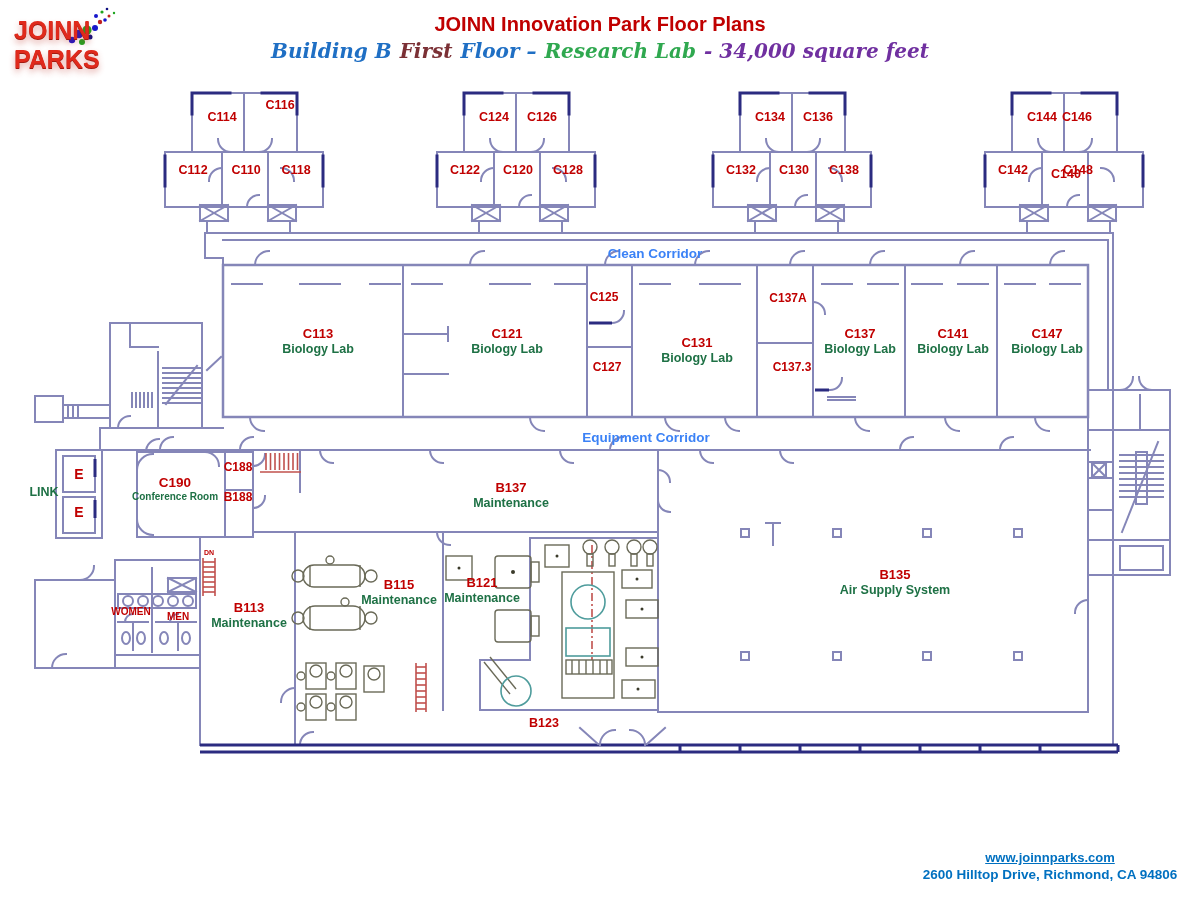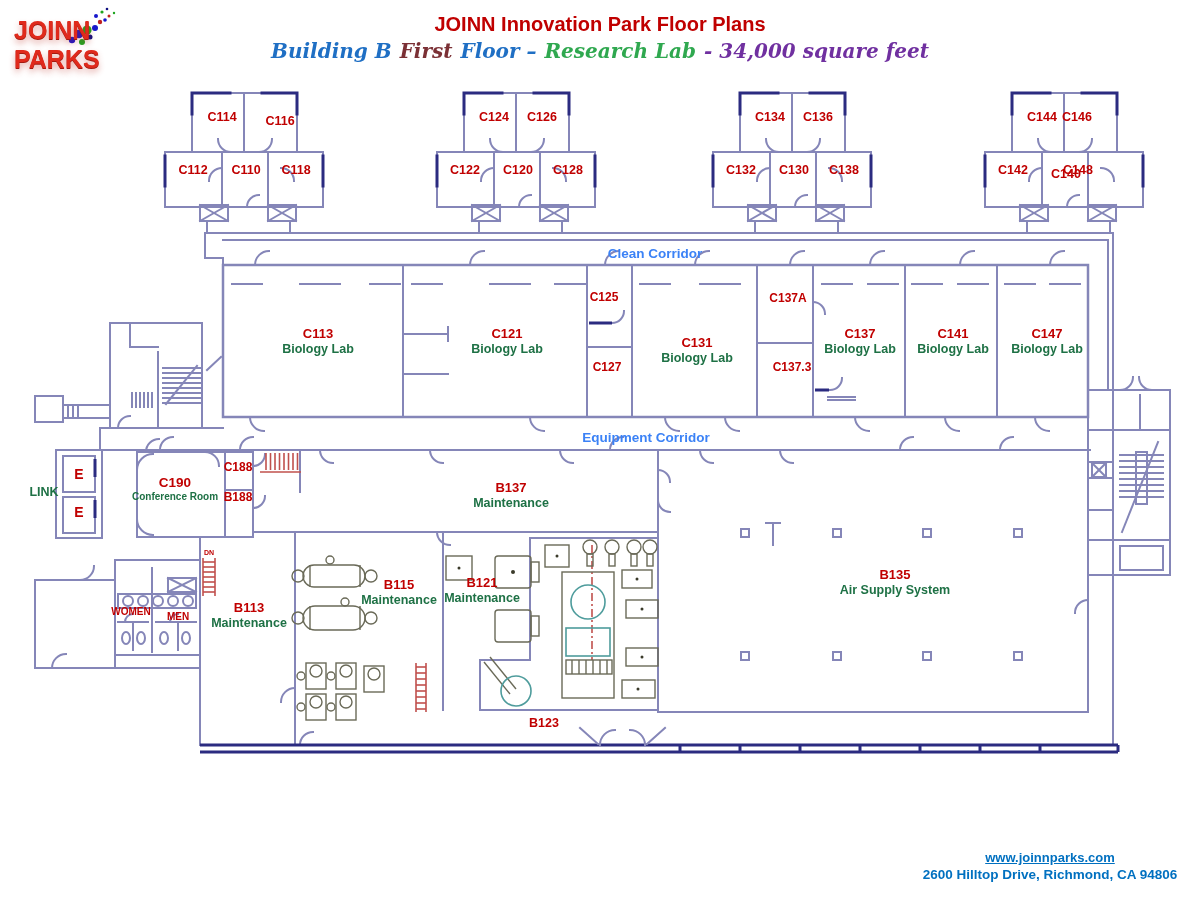--- a/index.html
+++ b/index.html
@@ -452,21 +452,21 @@
         <circle cx="642" cy="657" r="1.5" class="dot"></circle>
       <rect x="622" y="680" width="33" height="18"></rect>
         <circle cx="638" cy="689" r="1.5" class="dot"></circle>
       <line x1="484" y1="662" x2="510" y2="694"></line>
         <line x1="490" y1="657" x2="516" y2="689"></line>
       <circle cx="516" cy="691" r="15" class="teal"></circle>
     </g>
   </svg>
 
   <div class="lbl red fs125" style="left:196px;top:110px;width:52px">C114</div>
-  <div class="lbl red fs125" style="left:244px;top:114px;width:72px">C116</div>
+  <div class="lbl red fs125" style="left:244px;top:98px;width:72px">C116</div>
   <div class="lbl red fs125" style="left:167px;top:163px;width:52px">C112</div>
   <div class="lbl red fs125" style="left:220px;top:163px;width:52px">C110</div>
   <div class="lbl red fs125" style="left:270px;top:163px;width:52px">C118</div>
 
   <div class="lbl red fs125" style="left:468px;top:110px;width:52px">C124</div>
   <div class="lbl red fs125" style="left:516px;top:110px;width:52px">C126</div>
   <div class="lbl red fs125" style="left:439px;top:163px;width:52px">C122</div>
   <div class="lbl red fs125" style="left:492px;top:163px;width:52px">C120</div>
   <div class="lbl red fs125" style="left:542px;top:163px;width:52px">C128</div>
 

